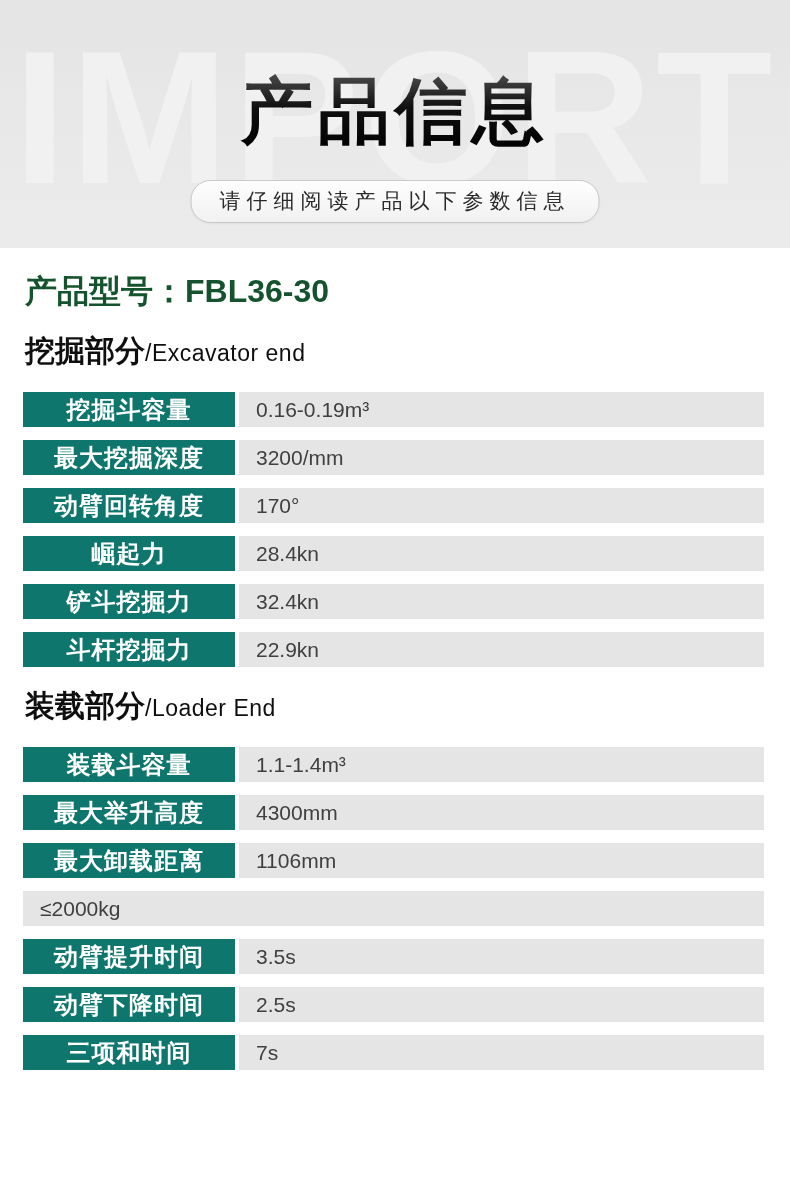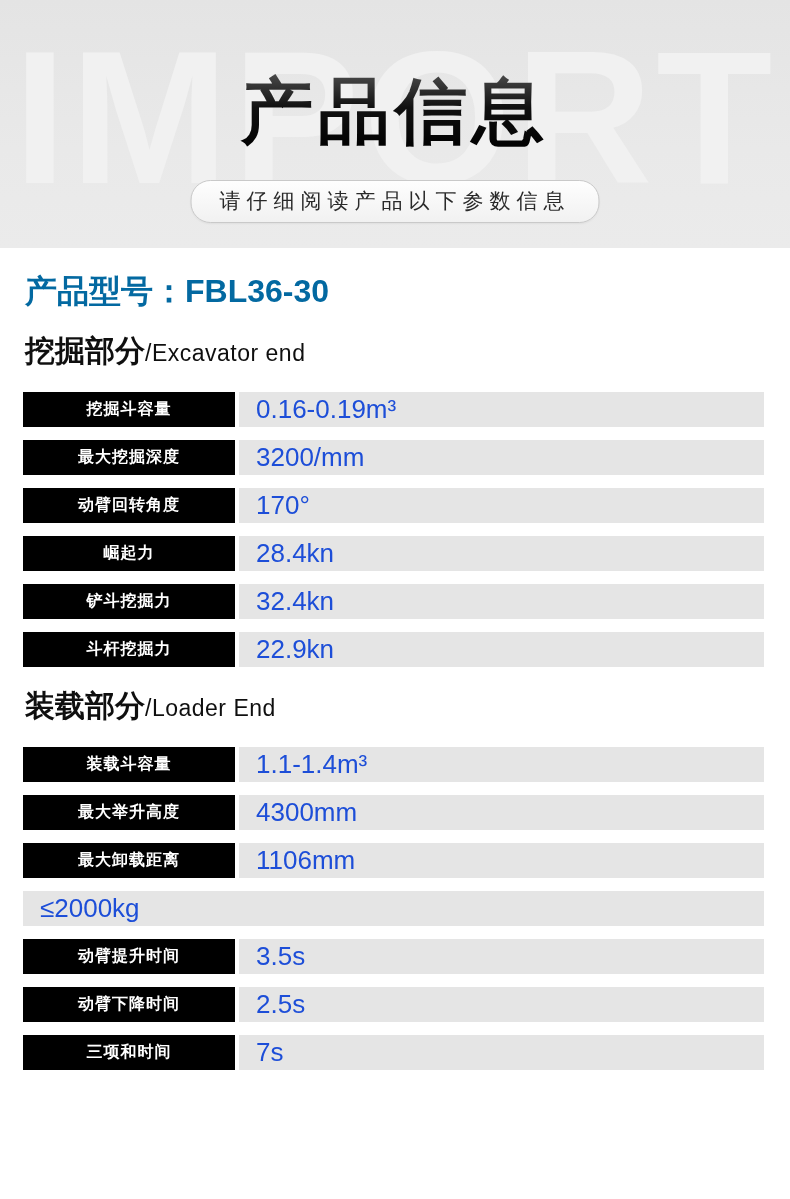--- a/index.html
+++ b/index.html
@@ -72,21 +72,21 @@
   }
 
   
   .content {
     padding: 24px 26px 0 23px;
   }
   .model-line {
     font-size: 32px;
     line-height: 38px;
     font-weight: 700;
-    color: #0369a1;
+    color: #14532d;
     padding-left: 2px;
   }
   .section-title {
     margin-top: 22px;
     font-size: 30px;
     line-height: 38px;
     font-weight: 700;
     color: #0f0f0f;
     padding-left: 2px;
   }
@@ -102,34 +102,34 @@
   .spec-row {
     display: flex;
     height: 35px;
     margin-bottom: 13px;
   }
   .spec-row:last-child { margin-bottom: 0; border-radius: 9px; }
   .spec-label {
     width: 212px;
     flex: 0 0 212px;
     margin-right: 4px;
-    background: #000000;
+    background: #0f766e;
     color: #ffffff;
-    font-size: 16px;
+    font-size: 24px;
     font-weight: 700;
     display: flex;
     align-items: center;
     justify-content: center;
     letter-spacing: 1px;
   }
   .spec-value {
     flex: 1;
     background: #e5e5e5;
-    color: #1d4ed8;
-    font-size: 26px;
+    color: #404040;
+    font-size: 21px;
     display: flex;
     align-items: center;
     padding-left: 17px;
   }
 </style>
 </head>
 <body>
 
 <div class="page">
 

